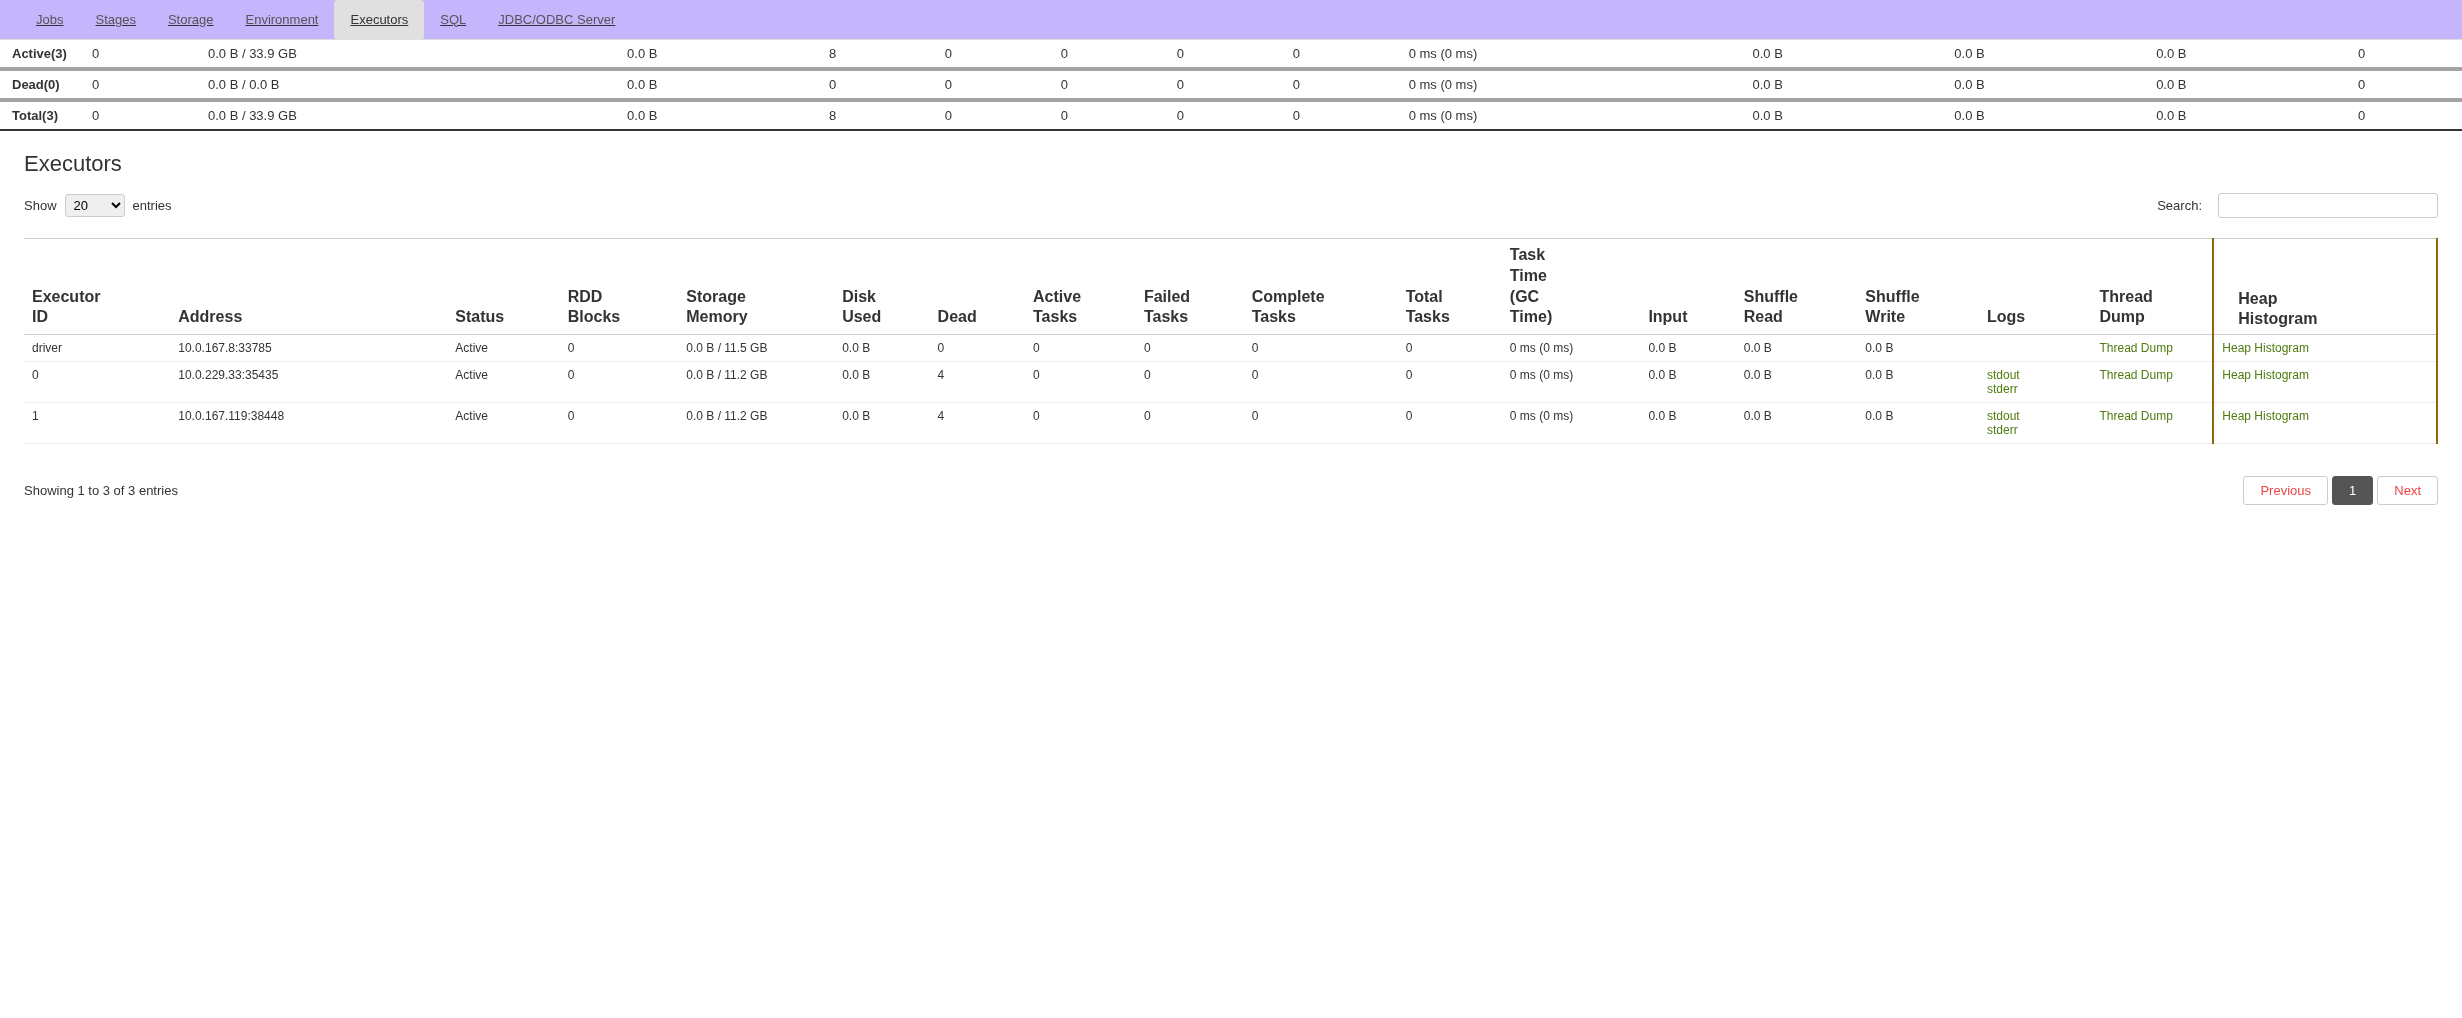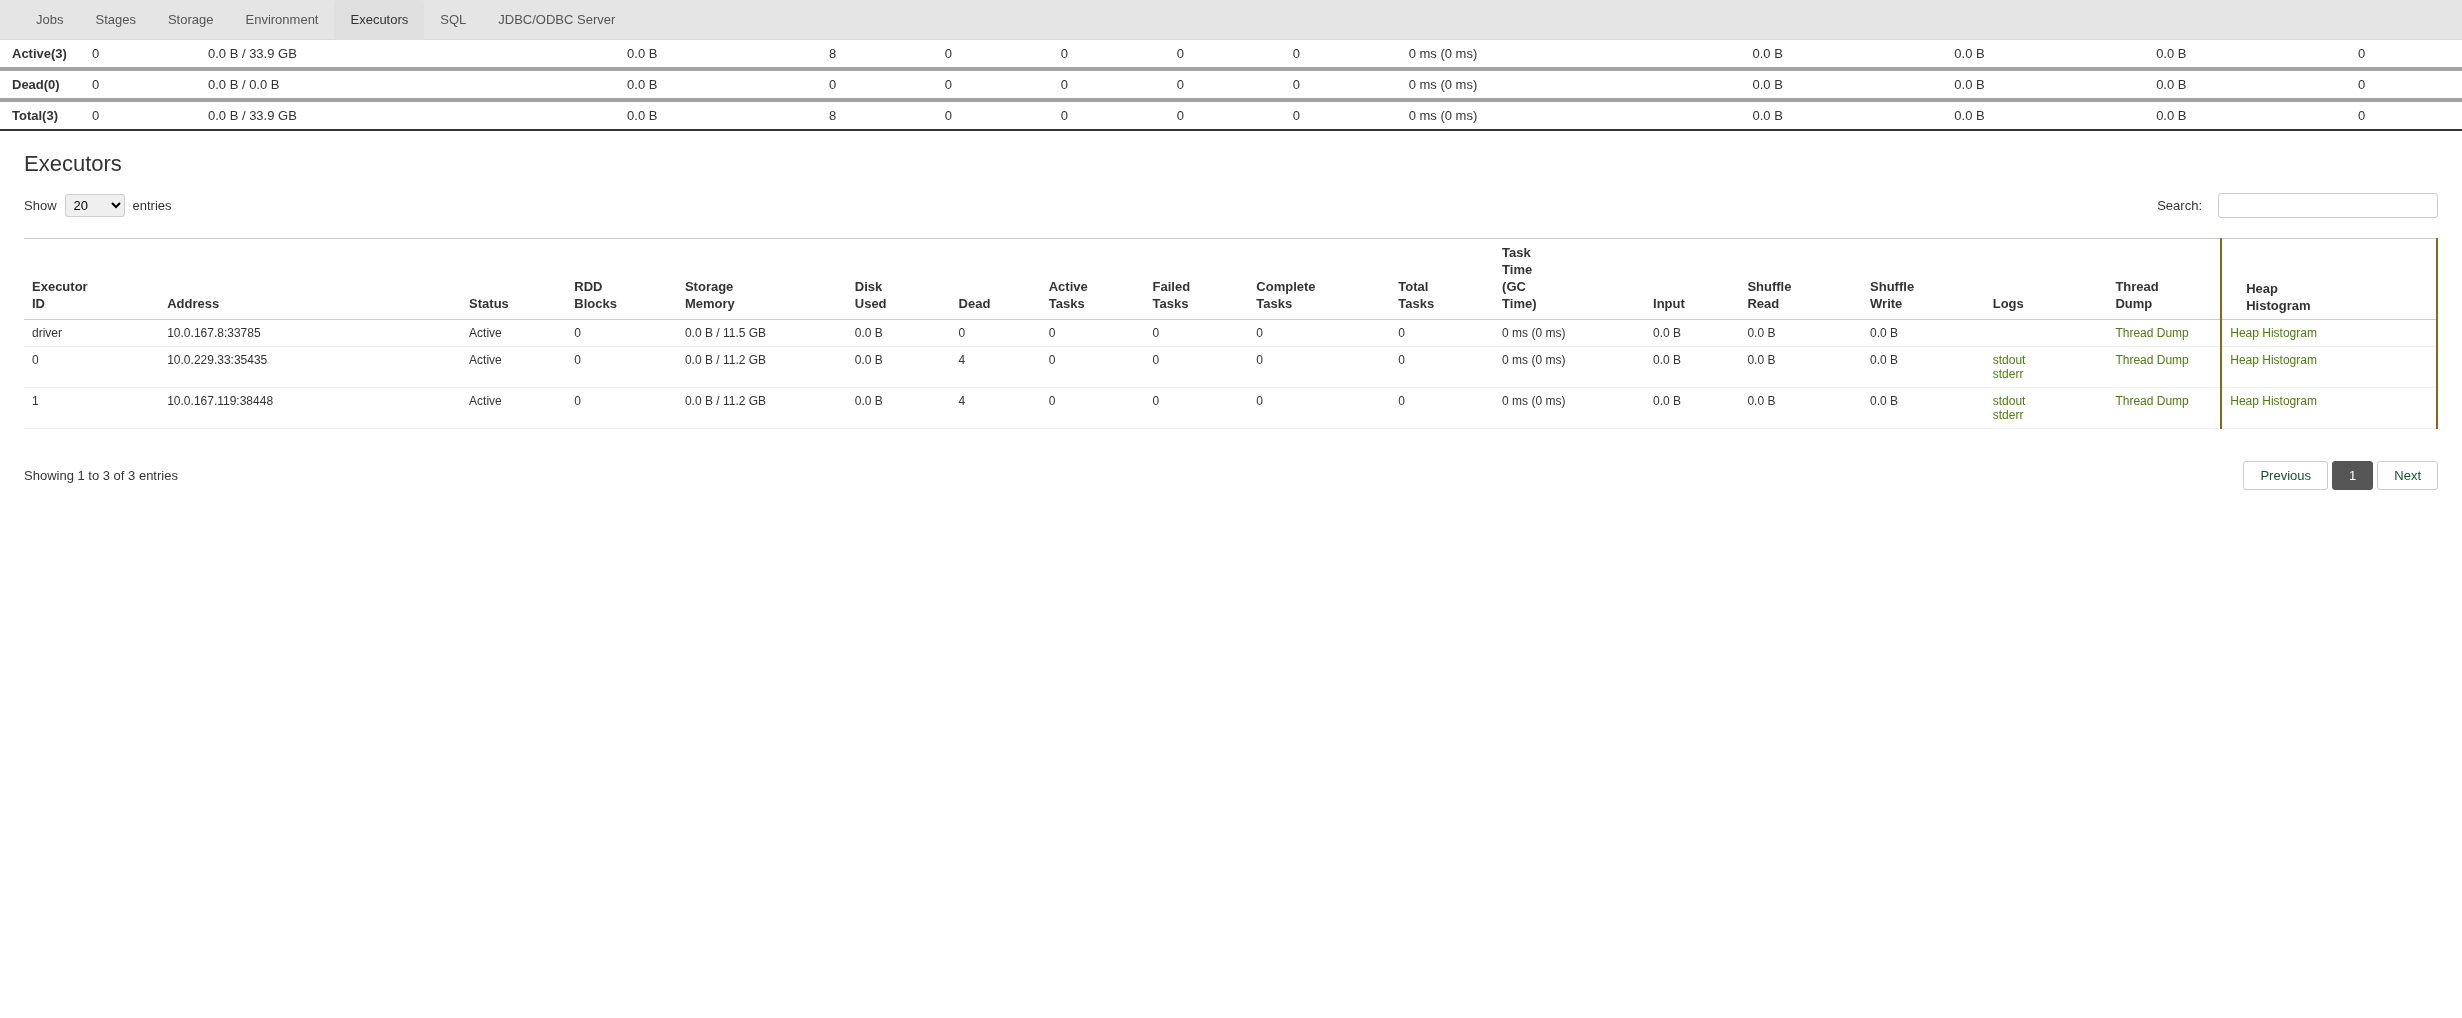--- a/index.html
+++ b/index.html
@@ -10,21 +10,22 @@
       color: #333;
     }
 
     
     .nav-bar {
       display: flex;
       align-items: center;
       border-bottom: 1px solid #ddd;
       padding: 0 20px;
       height: 40px;
-      background: #e5e5e5;
+      background: #c4b5fd;
+      text-decoration: underline;
     }
     .nav-item {
       padding: 0 16px;
       height: 40px;
       line-height: 40px;
       cursor: pointer;
       color: #555;
       font-size: 13px;
     }
     .nav-item.active {
@@ -104,21 +105,21 @@
       border-collapse: collapse;
       font-size: 12px;
     }
     .data-table th {
       text-align: left;
       padding: 6px 8px;
       border-top: 1px solid #ccc;
       border-bottom: 1px solid #ccc;
       vertical-align: bottom;
       font-weight: bold;
-      font-size: 13px;
+      font-size: 16px;
       line-height: 1.3;
     }
     .data-table td {
       padding: 6px 8px;
       border-bottom: 1px solid #eee;
       vertical-align: top;
       font-size: 12px;
     }
 
     .link-blue {
@@ -156,21 +157,21 @@
       align-items: center;
       gap: 4px;
     }
     .page-btn {
       padding: 6px 16px;
       border: 1px solid #ccc;
       border-radius: 3px;
       background: #fff;
       cursor: pointer;
       font-size: 13px;
-      color: #14532d;
+      color: #ef4444;
     }
     .page-btn.active {
       background: #555;
       color: #fff;
       border-color: #555;
     }
 
     .col-execid { width: 70px; }
     .col-address { width: 160px; }
     .col-status { width: 55px; }

